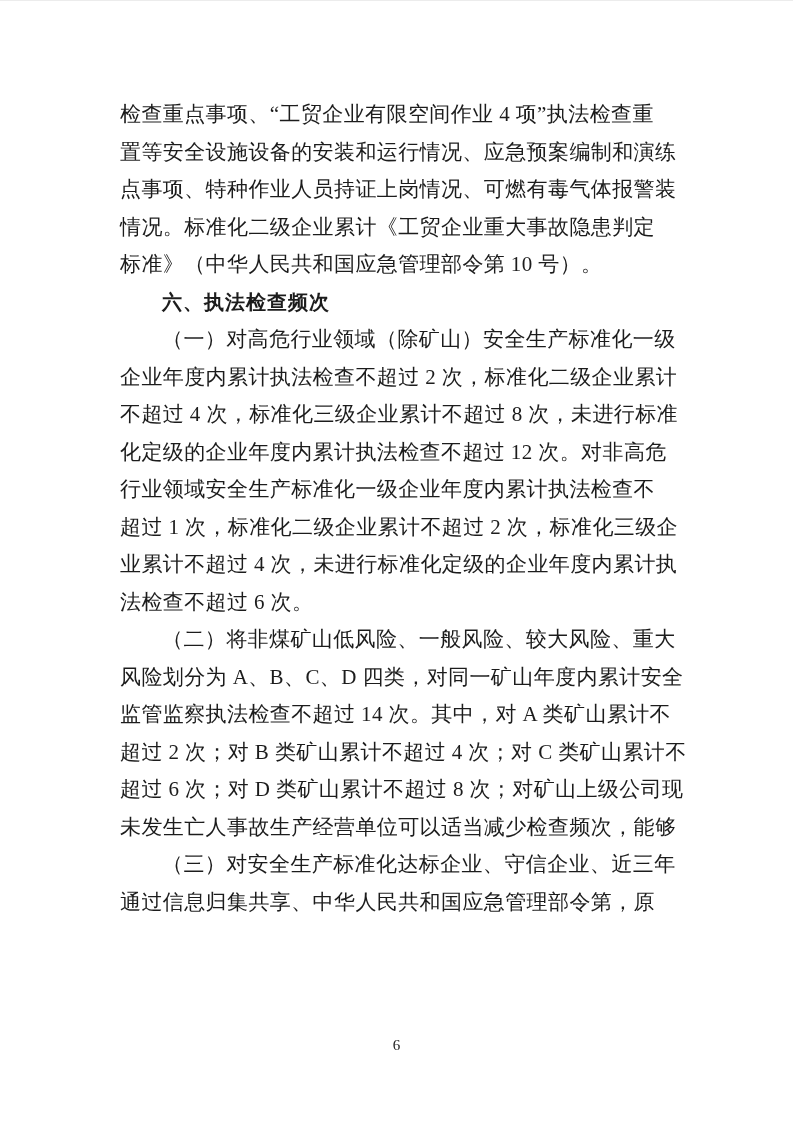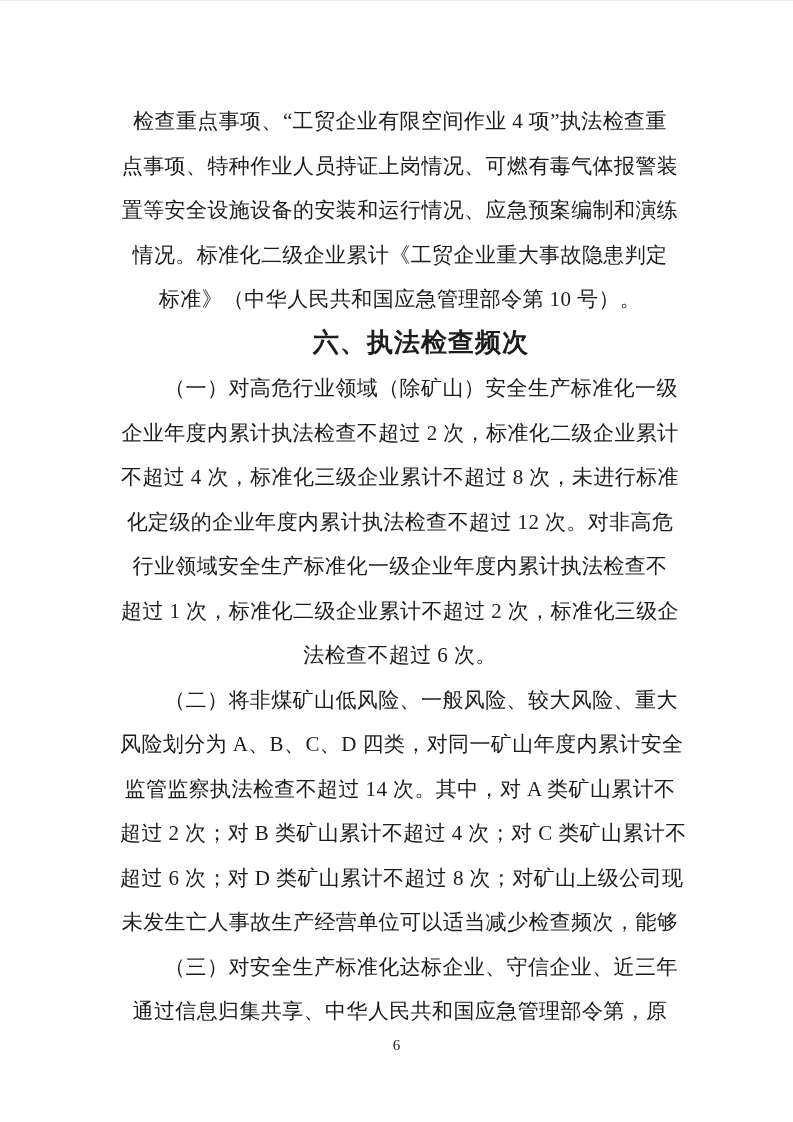--- a/index.html
+++ b/index.html
@@ -22,63 +22,63 @@
     left: 120px;
     top: 95px;
     width: 560px;
   }
   .line {
     height: 37.5px;
     line-height: 37.5px;
     font-size: 21px;
     letter-spacing: 0.4px;
     white-space: nowrap;
-    text-align: center;
-    margin-top: 7px;
+    text-align: left;
   }
   .indent {
     text-indent: 42px;
   }
   .heading {
-    font-family: Liberation Mono, monospace;
+    font-family: Liberation Sans, sans-serif;
     font-weight: 700;
-    font-size: 26px;
+    font-size: 20px;
     letter-spacing: 1px;
   }
   .page-number {
     position: absolute;
     top: 1034px;
     left: 0;
     width: 100%;
     text-align: center;
     font-size: 15px;
     line-height: 20px;
     color: #222222;
   }
 </style>
 </head>
 <body>
 
 <div class="page">
   <div class="text-block">
 
     <div class="line">检查重点事项、“工贸企业有限空间作业 4 项”执法检查重</div>
+    <div class="line">置等安全设施设备的安装和运行情况、应急预案编制和演练</div>
     <div class="line">点事项、特种作业人员持证上岗情况、可燃有毒气体报警装</div>
-    <div class="line">置等安全设施设备的安装和运行情况、应急预案编制和演练</div>
     <div class="line">情况。标准化二级企业累计《工贸企业重大事故隐患判定</div>
     <div class="line">标准》（中华人民共和国应急管理部令第 10 号）。</div>
 
     <div class="line heading indent">六、执法检查频次</div>
 
     <div class="line indent">（一）对高危行业领域（除矿山）安全生产标准化一级</div>
     <div class="line">企业年度内累计执法检查不超过 2 次，标准化二级企业累计</div>
     <div class="line">不超过 4 次，标准化三级企业累计不超过 8 次，未进行标准</div>
     <div class="line">化定级的企业年度内累计执法检查不超过 12 次。对非高危</div>
     <div class="line">行业领域安全生产标准化一级企业年度内累计执法检查不</div>
     <div class="line">超过 1 次，标准化二级企业累计不超过 2 次，标准化三级企</div>
+    <div class="line">业累计不超过 4 次，未进行标准化定级的企业年度内累计执</div>
     <div class="line">法检查不超过 6 次。</div>
 
     <div class="line indent">（二）将非煤矿山低风险、一般风险、较大风险、重大</div>
     <div class="line">风险划分为 A、B、C、D 四类，对同一矿山年度内累计安全</div>
     <div class="line">监管监察执法检查不超过 14 次。其中，对 A 类矿山累计不</div>
     <div class="line">超过 2 次；对 B 类矿山累计不超过 4 次；对 C 类矿山累计不</div>
     <div class="line">超过 6 次；对 D 类矿山累计不超过 8 次；对矿山上级公司现</div>
 
     <div class="line">未发生亡人事故生产经营单位可以适当减少检查频次，能够</div>
     <div class="line indent">（三）对安全生产标准化达标企业、守信企业、近三年</div>

